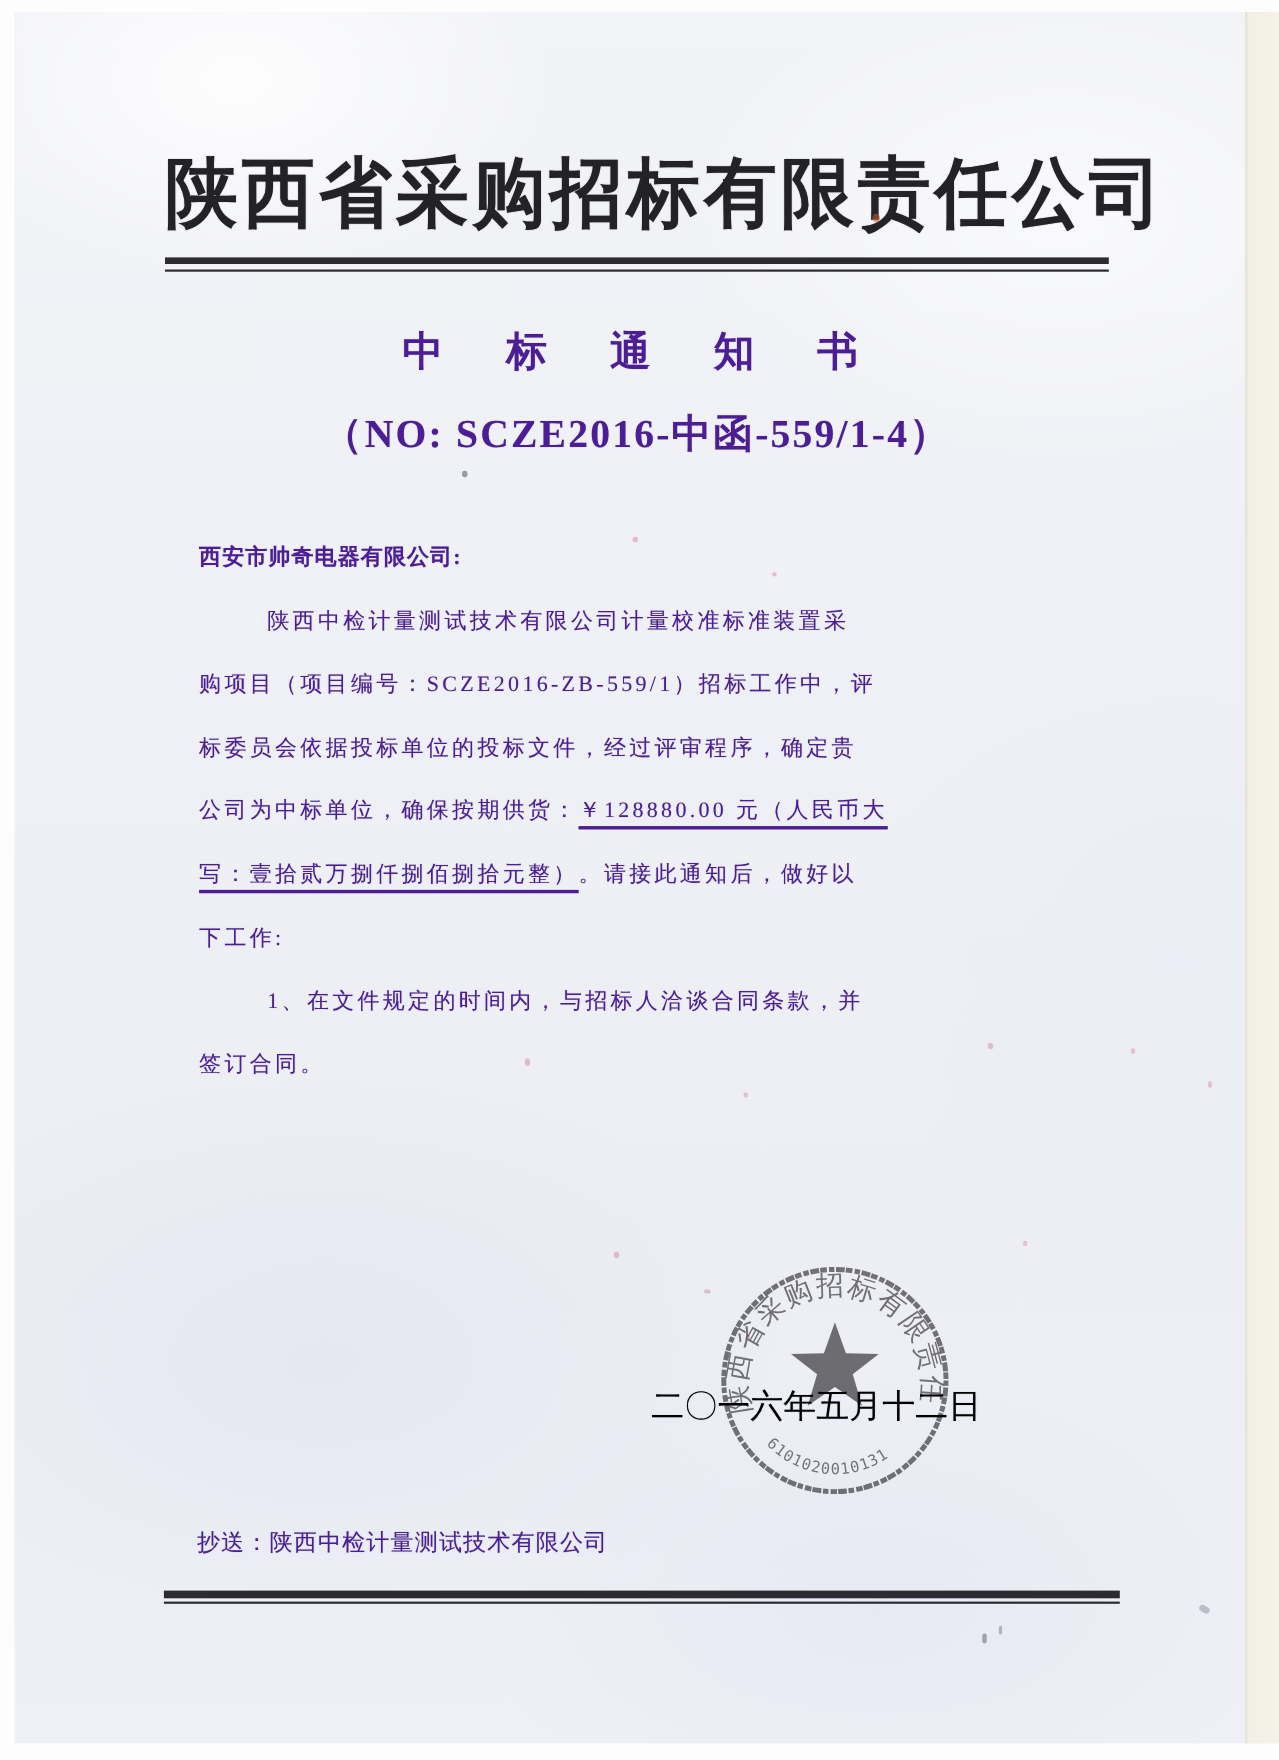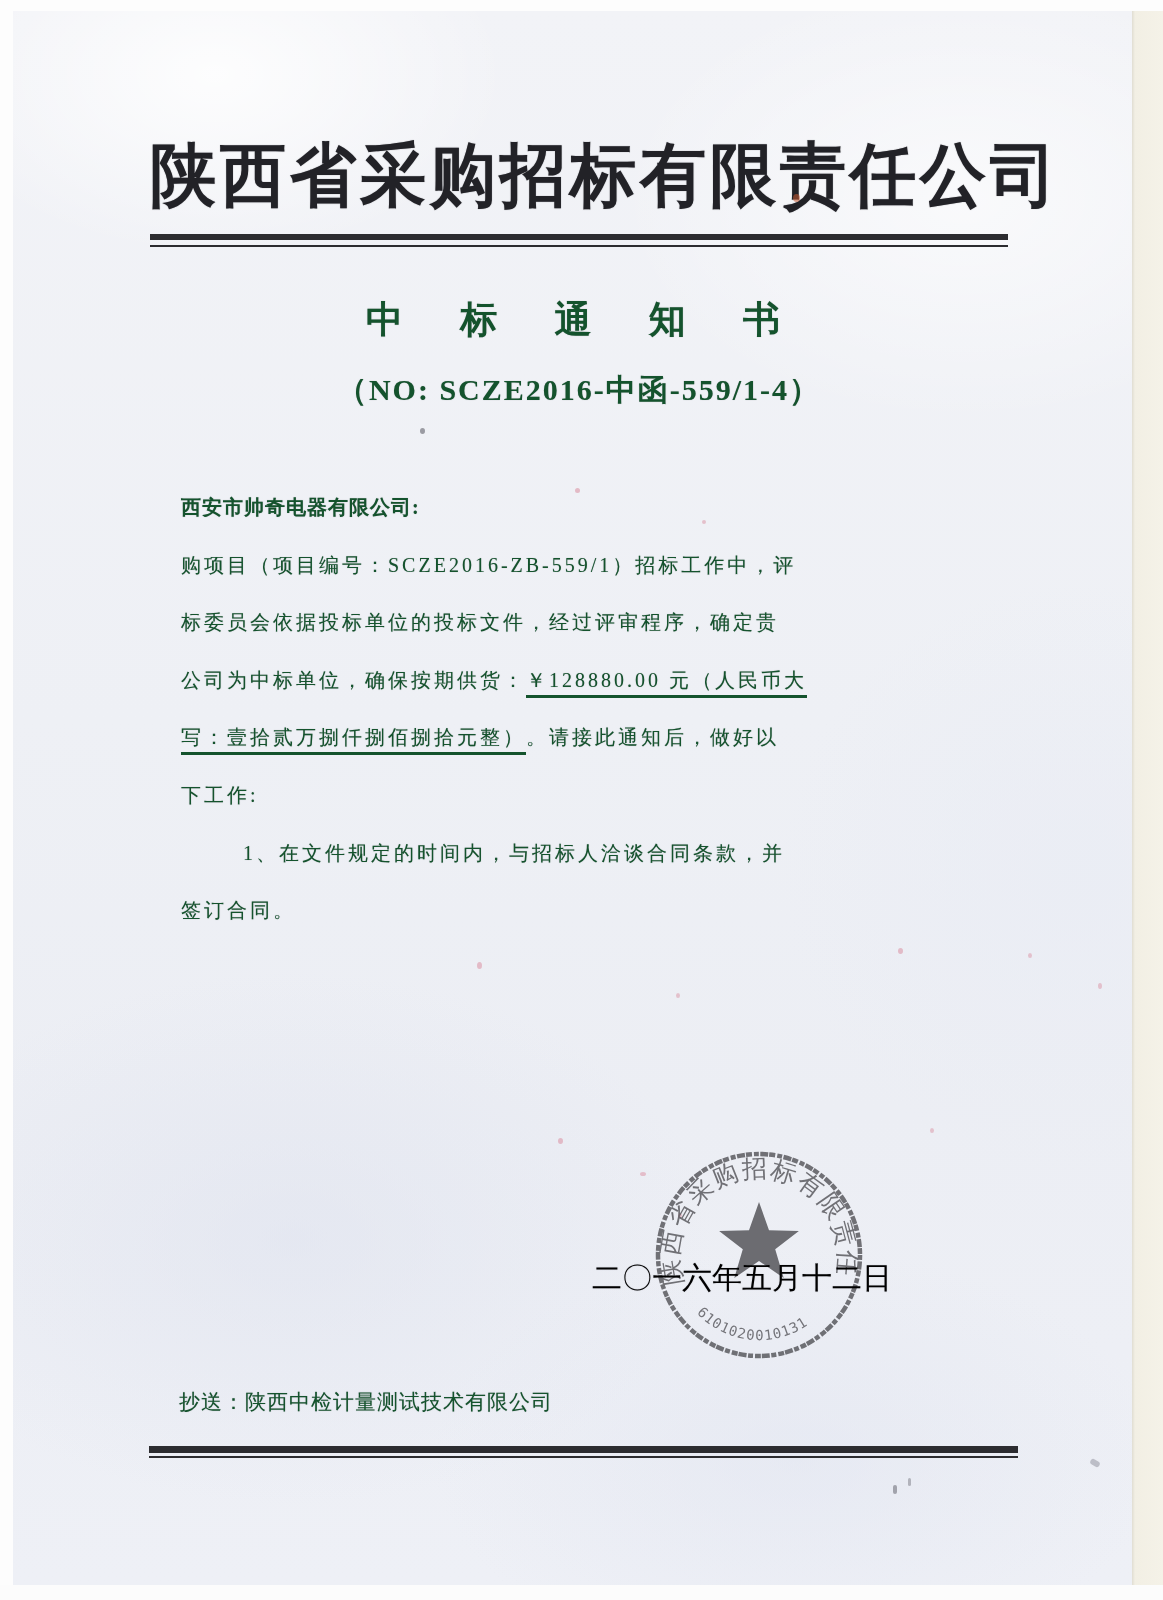--- a/index.html
+++ b/index.html
@@ -20,42 +20,42 @@
     background-color:#eef0f5;
   }
   .edge-right{
     position:absolute;right:0;top:0;width:31px;height:1600px;
     background:linear-gradient(90deg,#e0ddd2 0,#f2efe4 3px,#f5f2e8 100%);
   }
   .edge-bottom{position:absolute;left:0;bottom:0;width:1163px;height:15px;background:#fcfcfc;}
   .edge-left{position:absolute;left:0;top:0;width:13px;height:1600px;background:#fdfdfd;}
   .edge-top{position:absolute;left:0;top:0;width:1163px;height:11px;background:#fdfdfd;}
 
-  .ink{color:#14532d;text-shadow:0 0 1px rgba(45,45,55,.35);}
+  .ink{color:#4c1d95;text-shadow:0 0 1px rgba(45,45,55,.35);}
 
   .letterhead{
     position:absolute;left:150px;top:131px;width:858px;text-align:center;
     font-size:66px;font-weight:bold;letter-spacing:4px;white-space:nowrap;
     color:#222227;text-shadow:0 0 1px rgba(30,30,35,.5);
     transform:scaleY(1.05);
   }
   .rule{position:absolute;left:150px;width:858px;background:#2c2c30;}
   .rule.r1{top:234px;height:6px;}
   .rule.r2{top:245px;height:2px;}
   .rule.r3{top:1446px;height:7px;left:149px;width:869px;}
   .rule.r4{top:1456px;height:2px;left:149px;width:869px;}
 
   .doc-title{
     position:absolute;left:150px;top:295px;width:858px;text-align:center;
     font-size:37px;font-weight:bold;letter-spacing:24px;padding-left:12px;
     box-sizing:border-box;white-space:nowrap;
   }
   .doc-no{
     position:absolute;left:150px;top:370px;width:858px;text-align:center;
-    font-size:30px;letter-spacing:2px;font-weight:600;white-space:nowrap;
+    font-size:36px;letter-spacing:2px;font-weight:600;white-space:nowrap;
   }
   .body-block{
     position:absolute;left:181px;top:479px;width:828px;
     font-size:20px;line-height:57.6px;letter-spacing:3px;white-space:nowrap;
   }
   .line{height:57.6px;}
   .indent{padding-left:62px;}
   .salutation{font-weight:bold;letter-spacing:1px;}
   .u{
     text-decoration:underline;
@@ -83,20 +83,21 @@
 
 <div class="letterhead">陕西省采购招标有限责任公司</div>
 <div class="rule r1"></div>
 <div class="rule r2"></div>
 
 <div class="doc-title ink">中 标 通 知 书</div>
 <div class="doc-no ink">（NO: SCZE2016-中函-559/1-4）</div>
 
 <div class="body-block ink">
   <div class="line salutation">西安市帅奇电器有限公司:</div>
+  <div class="line indent">陕西中检计量测试技术有限公司计量校准标准装置采</div>
   <div class="line">购项目（项目编号：SCZE2016-ZB-559/1）招标工作中，评</div>
   <div class="line">标委员会依据投标单位的投标文件，经过评审程序，确定贵</div>
   <div class="line"><span>公司为中标单位，确保按期供货：</span><span class="u">￥128880.00 元（人民币大</span></div>
   <div class="line"><span class="u">写：壹拾贰万捌仟捌佰捌拾元整）</span><span>。请接此通知后，做好以</span></div>
   <div class="line">下工作:</div>
   <div class="line indent">1、在文件规定的时间内，与招标人洽谈合同条款，并</div>
   <div class="line">签订合同。</div>
 </div>
 
 <svg class="seal" viewBox="0 0 230 230" xmlns="http://www.w3.org/2000/svg">

